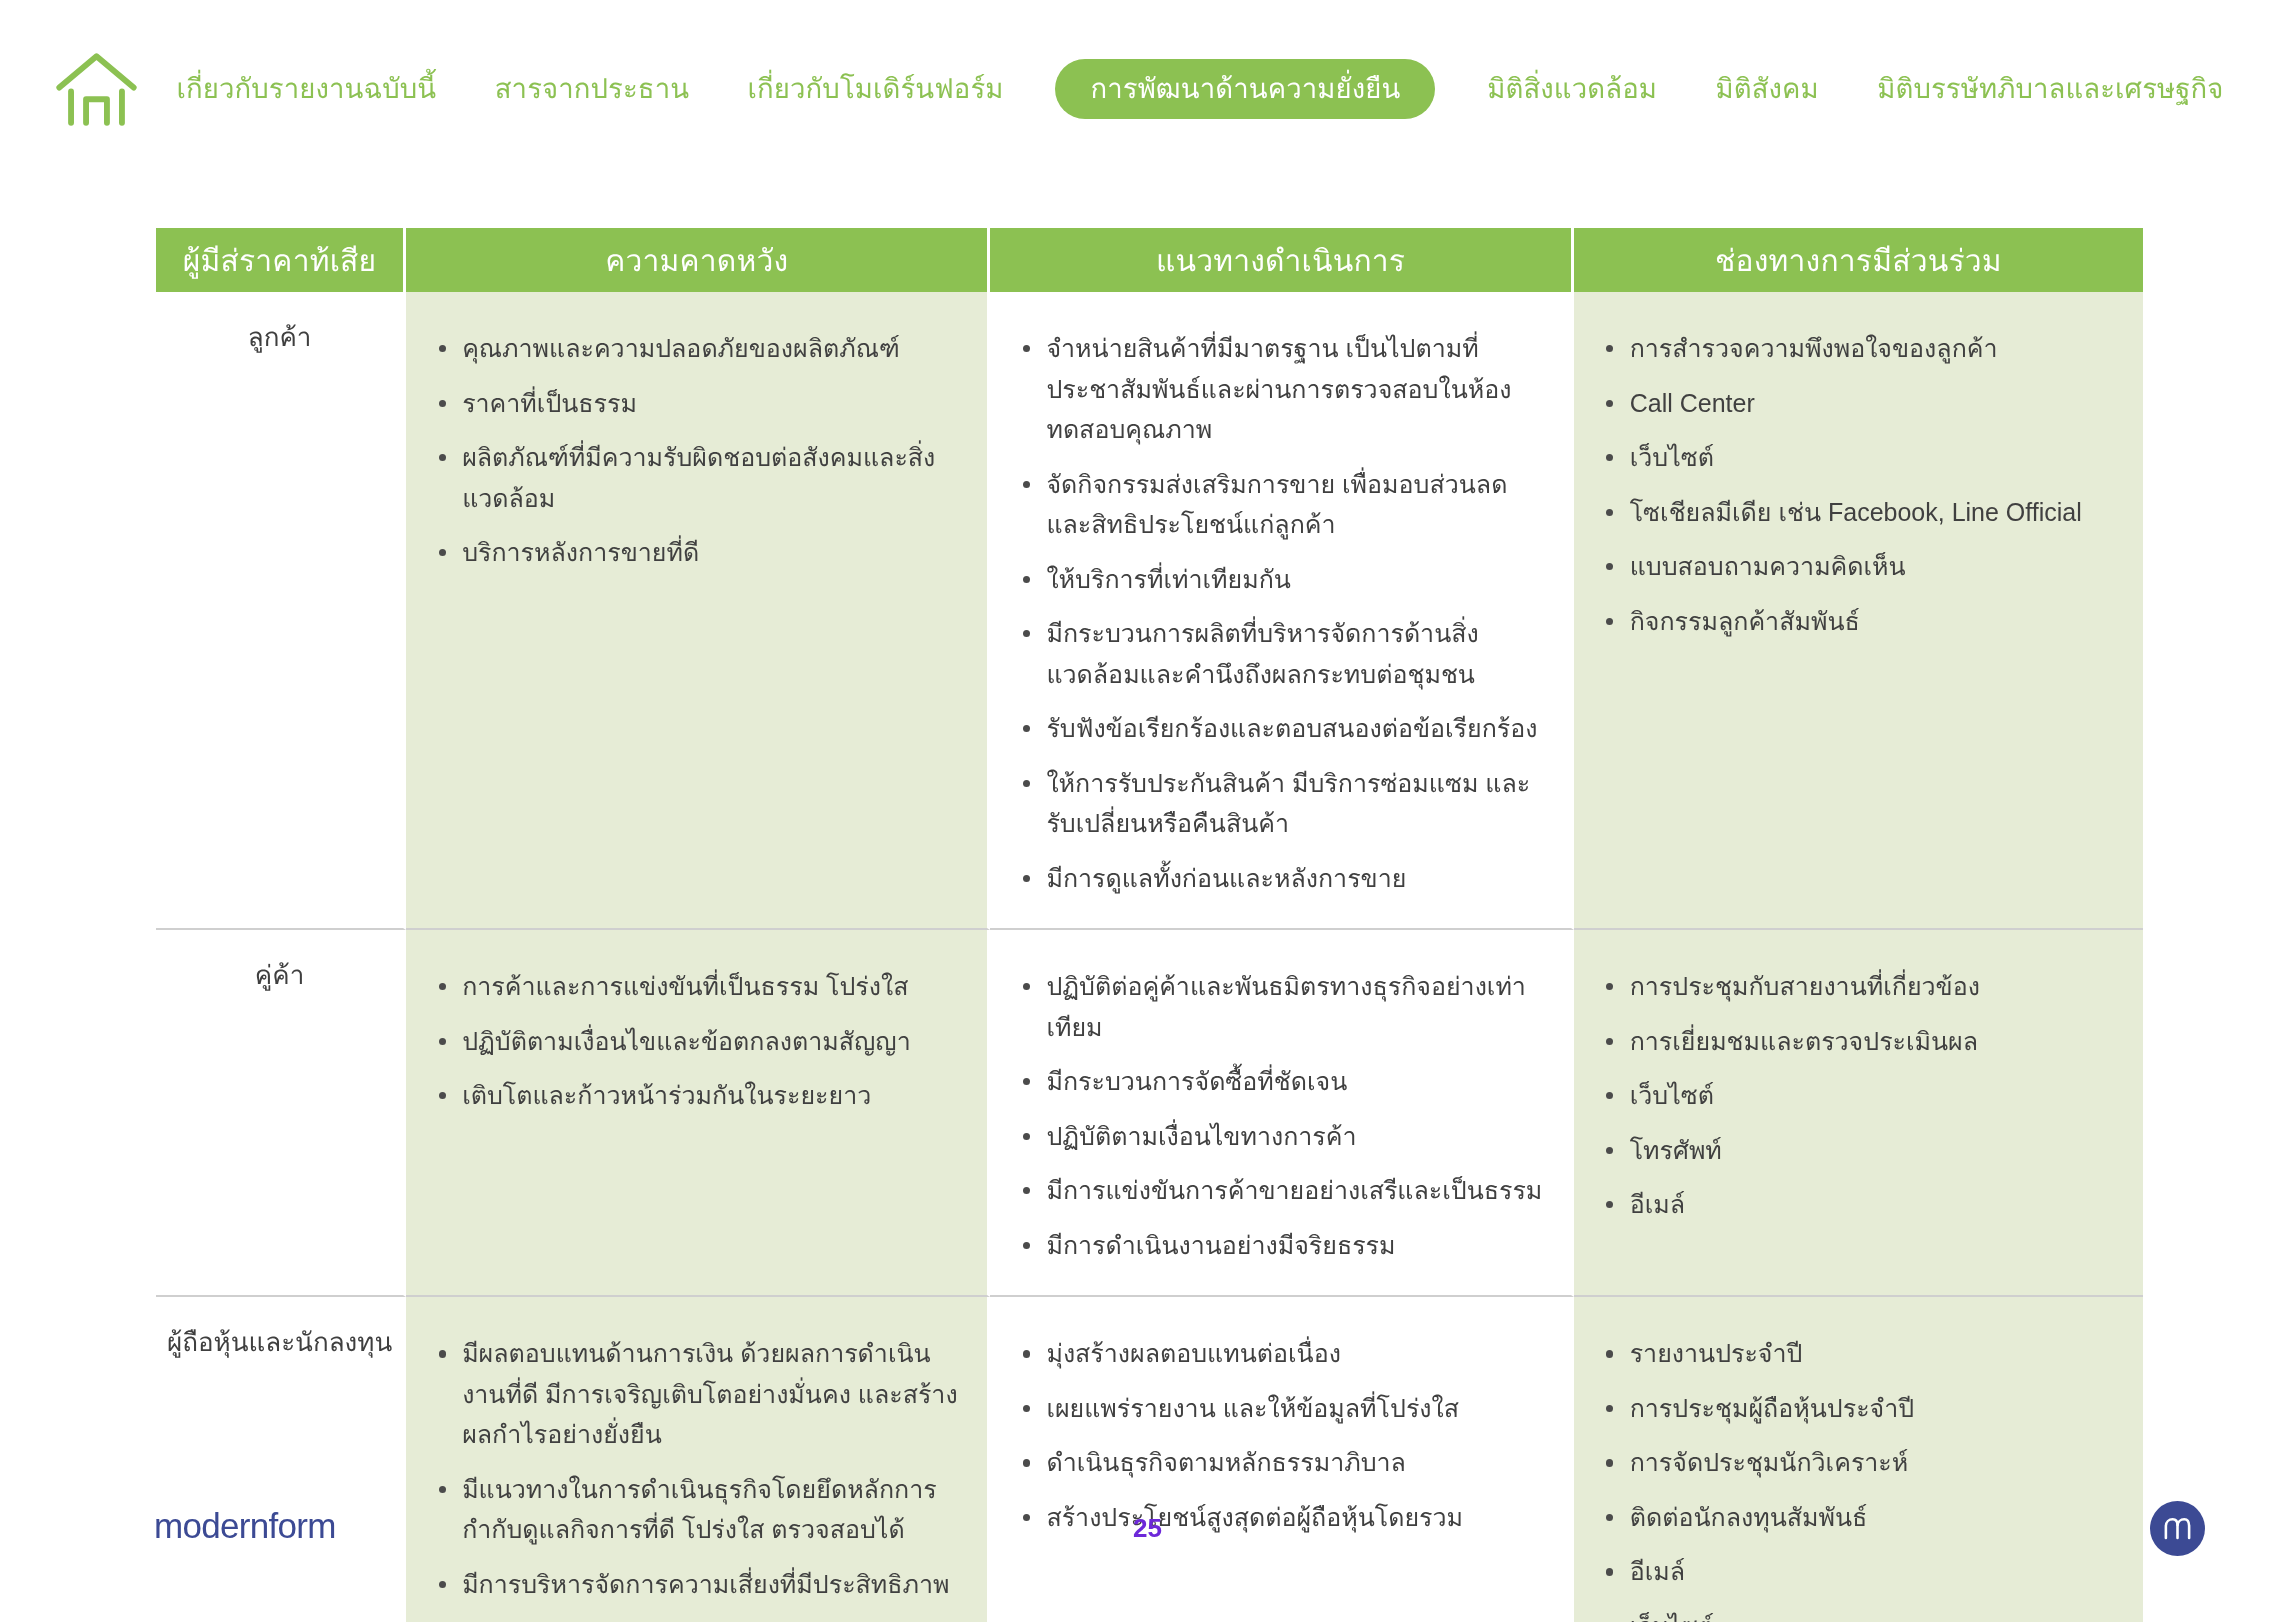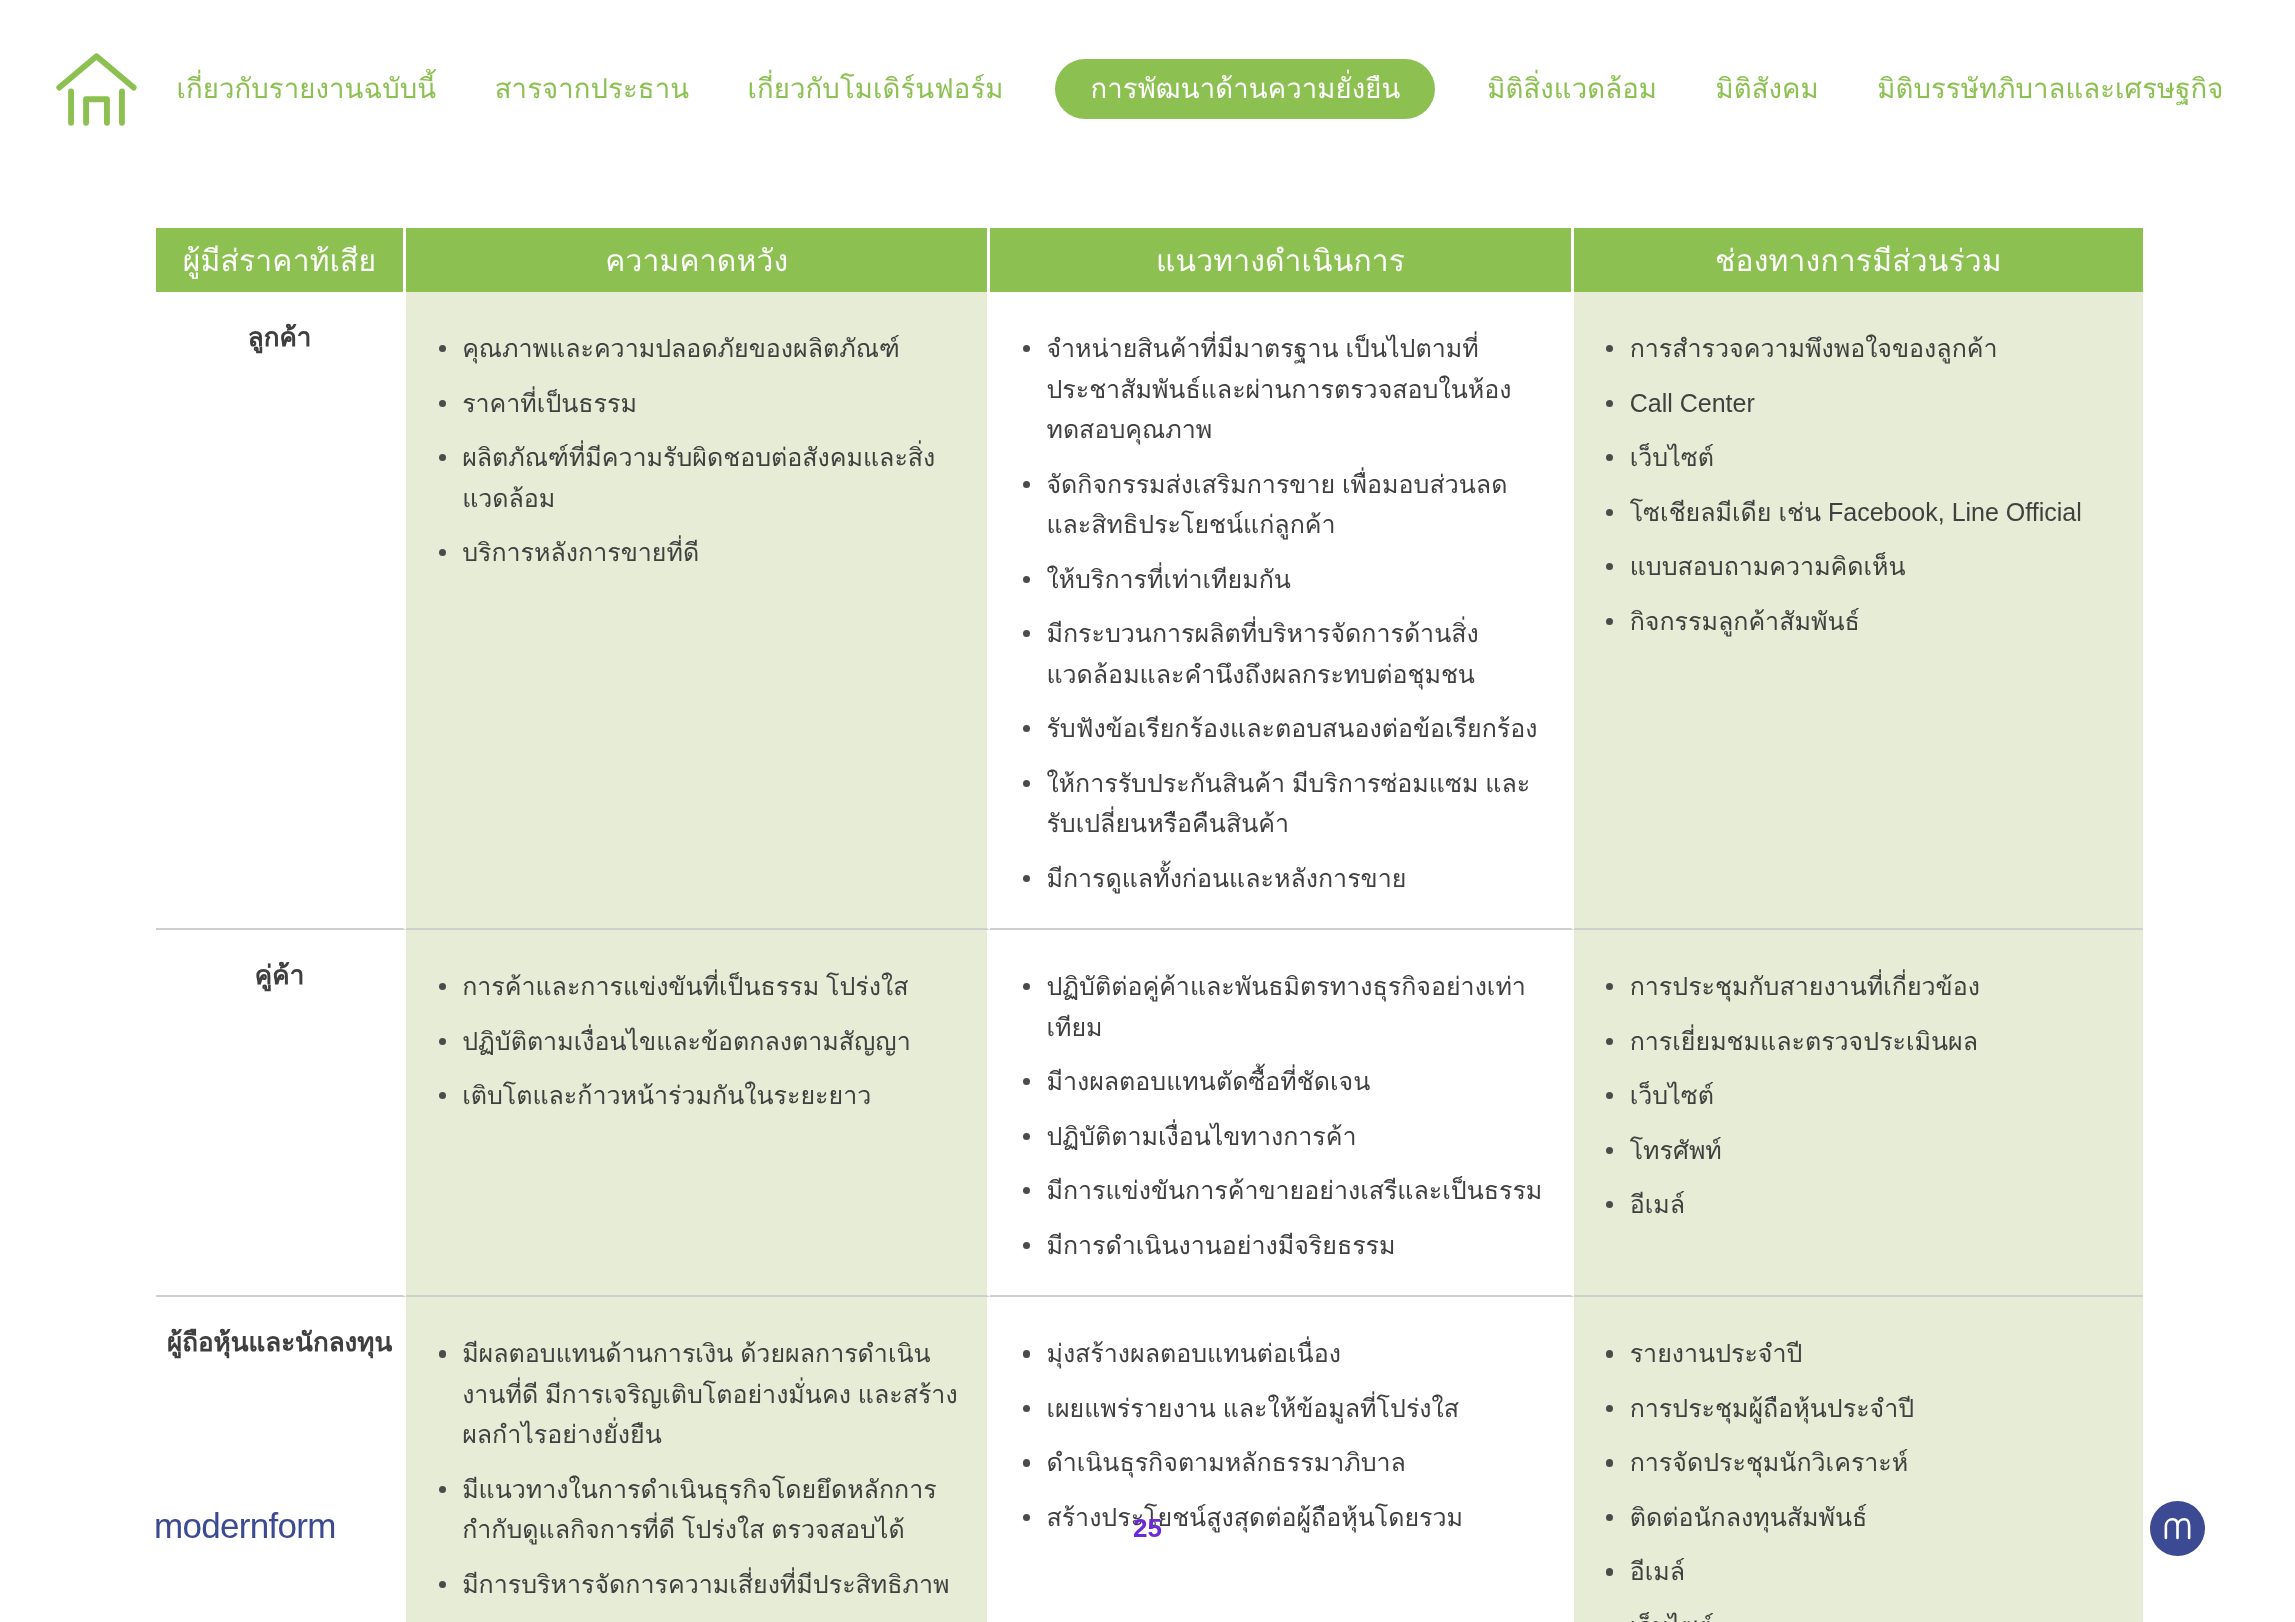--- a/index.html
+++ b/index.html
@@ -112,21 +112,20 @@
 
   .cell-stakeholder {
     background: #ffffff;
     text-align: center;
     font-size: 26px;
     color: #3f3f3f;
     line-height: 1.55;
     padding-top: 25px !important;
     padding-left: 10.5px;
     padding-right: 10.5px;
-    font-weight: bold;
   }
 
   .cell-tint { background: #e6ecd6; }
   .cell-white { background: #ffffff; }
 
   ul.bullets {
     list-style: none;
     margin: 0;
     padding: 6.5px 22px 0 30px;
   }
@@ -276,21 +275,21 @@
           <td class="cell-tint">
             <ul class="bullets">
               <li>การค้าและการแข่งขันที่เป็นธรรม โปร่งใส</li>
               <li>ปฏิบัติตามเงื่อนไขและข้อตกลงตามสัญญา</li>
               <li>เติบโตและก้าวหน้าร่วมกันในระยะยาว</li>
             </ul>
           </td>
           <td class="cell-white">
             <ul class="bullets">
               <li>ปฏิบัติต่อคู่ค้าและพันธมิตรทางธุรกิจอย่างเท่าเทียม</li>
-              <li>มีางผลตอบแทนตัดซื้อที่ชัดเจน</li>
+              <li>มีกระบวนการจัดซื้อที่ชัดเจน</li>
               <li>ปฏิบัติตามเงื่อนไขทางการค้า</li>
               <li>มีการแข่งขันการค้าขายอย่างเสรีและเป็นธรรม</li>
               <li>มีการดำเนินงานอย่างมีจริยธรรม</li>
             </ul>
           </td>
           <td class="cell-tint">
             <ul class="bullets">
               <li>การประชุมกับสายงานที่เกี่ยวข้อง</li>
               <li>การเยี่ยมชมและตรวจประเมินผล</li>
               <li>เว็บไซต์</li>

